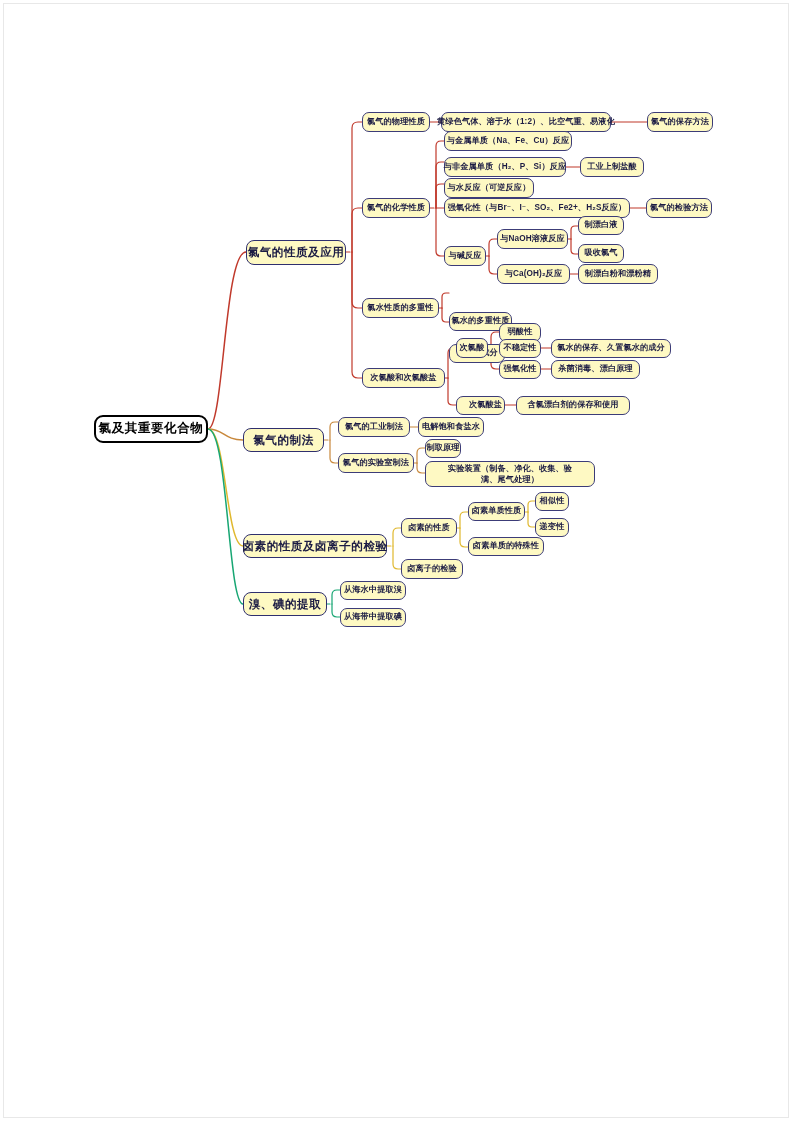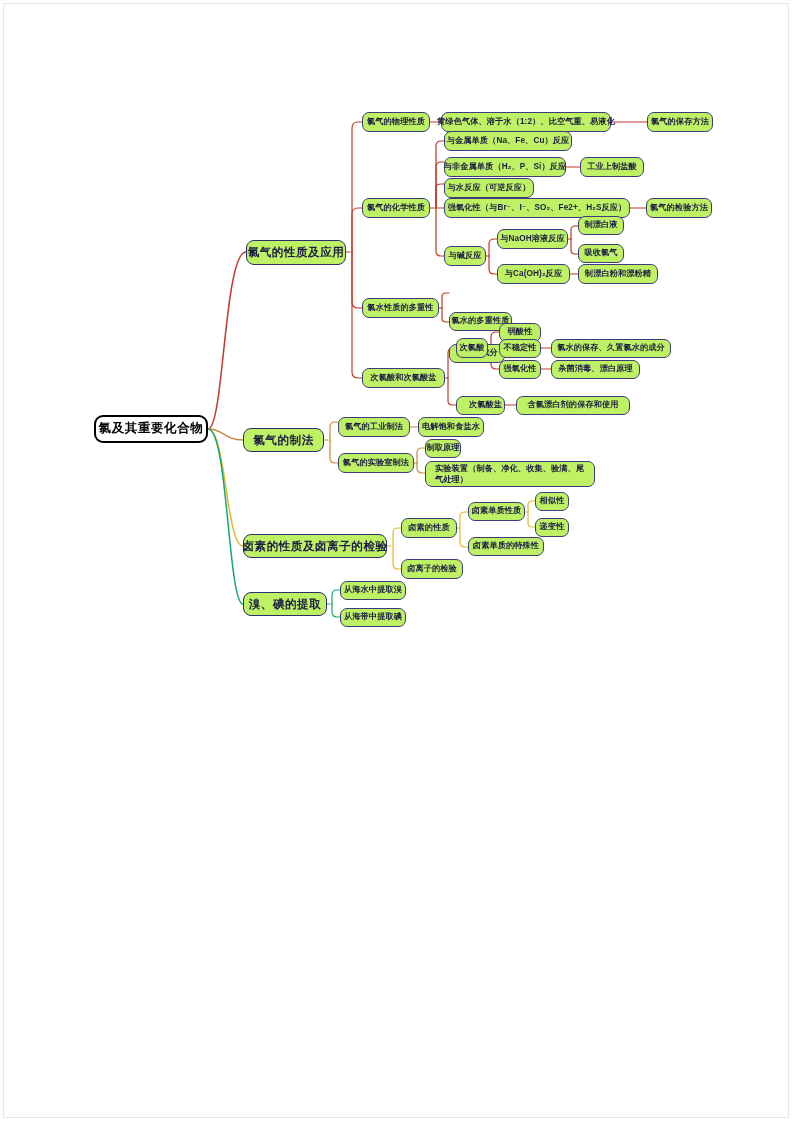--- a/index.html
+++ b/index.html
@@ -40,21 +40,21 @@
     left: 0;
     top: 0;
     width: 794px;
     height: 1123px;
     pointer-events: none;
   }
   .node {
     position: absolute;
     box-sizing: border-box;
     border: 1.1px solid #3c3c78;
-    background: #bef264;
+    background: #fef9c3;
     border-radius: 7px;
     color: #1c1c44;
     display: flex;
     align-items: center;
     justify-content: center;
     text-align: center;
     padding: 1px 4px;
     line-height: 1.25;
     letter-spacing: 0.1px;
     white-space: nowrap;
@@ -83,23 +83,23 @@
   .node.lvl3 {
     font-size: 8.2px;
     font-weight: bold;
   }
   .node.lvl4 {
     font-size: 8.2px;
     font-weight: bold;
   }
   .node.wrap {
     white-space: normal;
-    text-align: left;
+    text-align: center;
     justify-content: flex-start;
-    padding: 2px 9px;
+    padding: 2px 19px;
     line-height: 1.35;
   }
 </style>
 </head>
 <body>
 
 <div id="page">
   <div id="page-frame"></div>
 
   <div id="mindmap">

